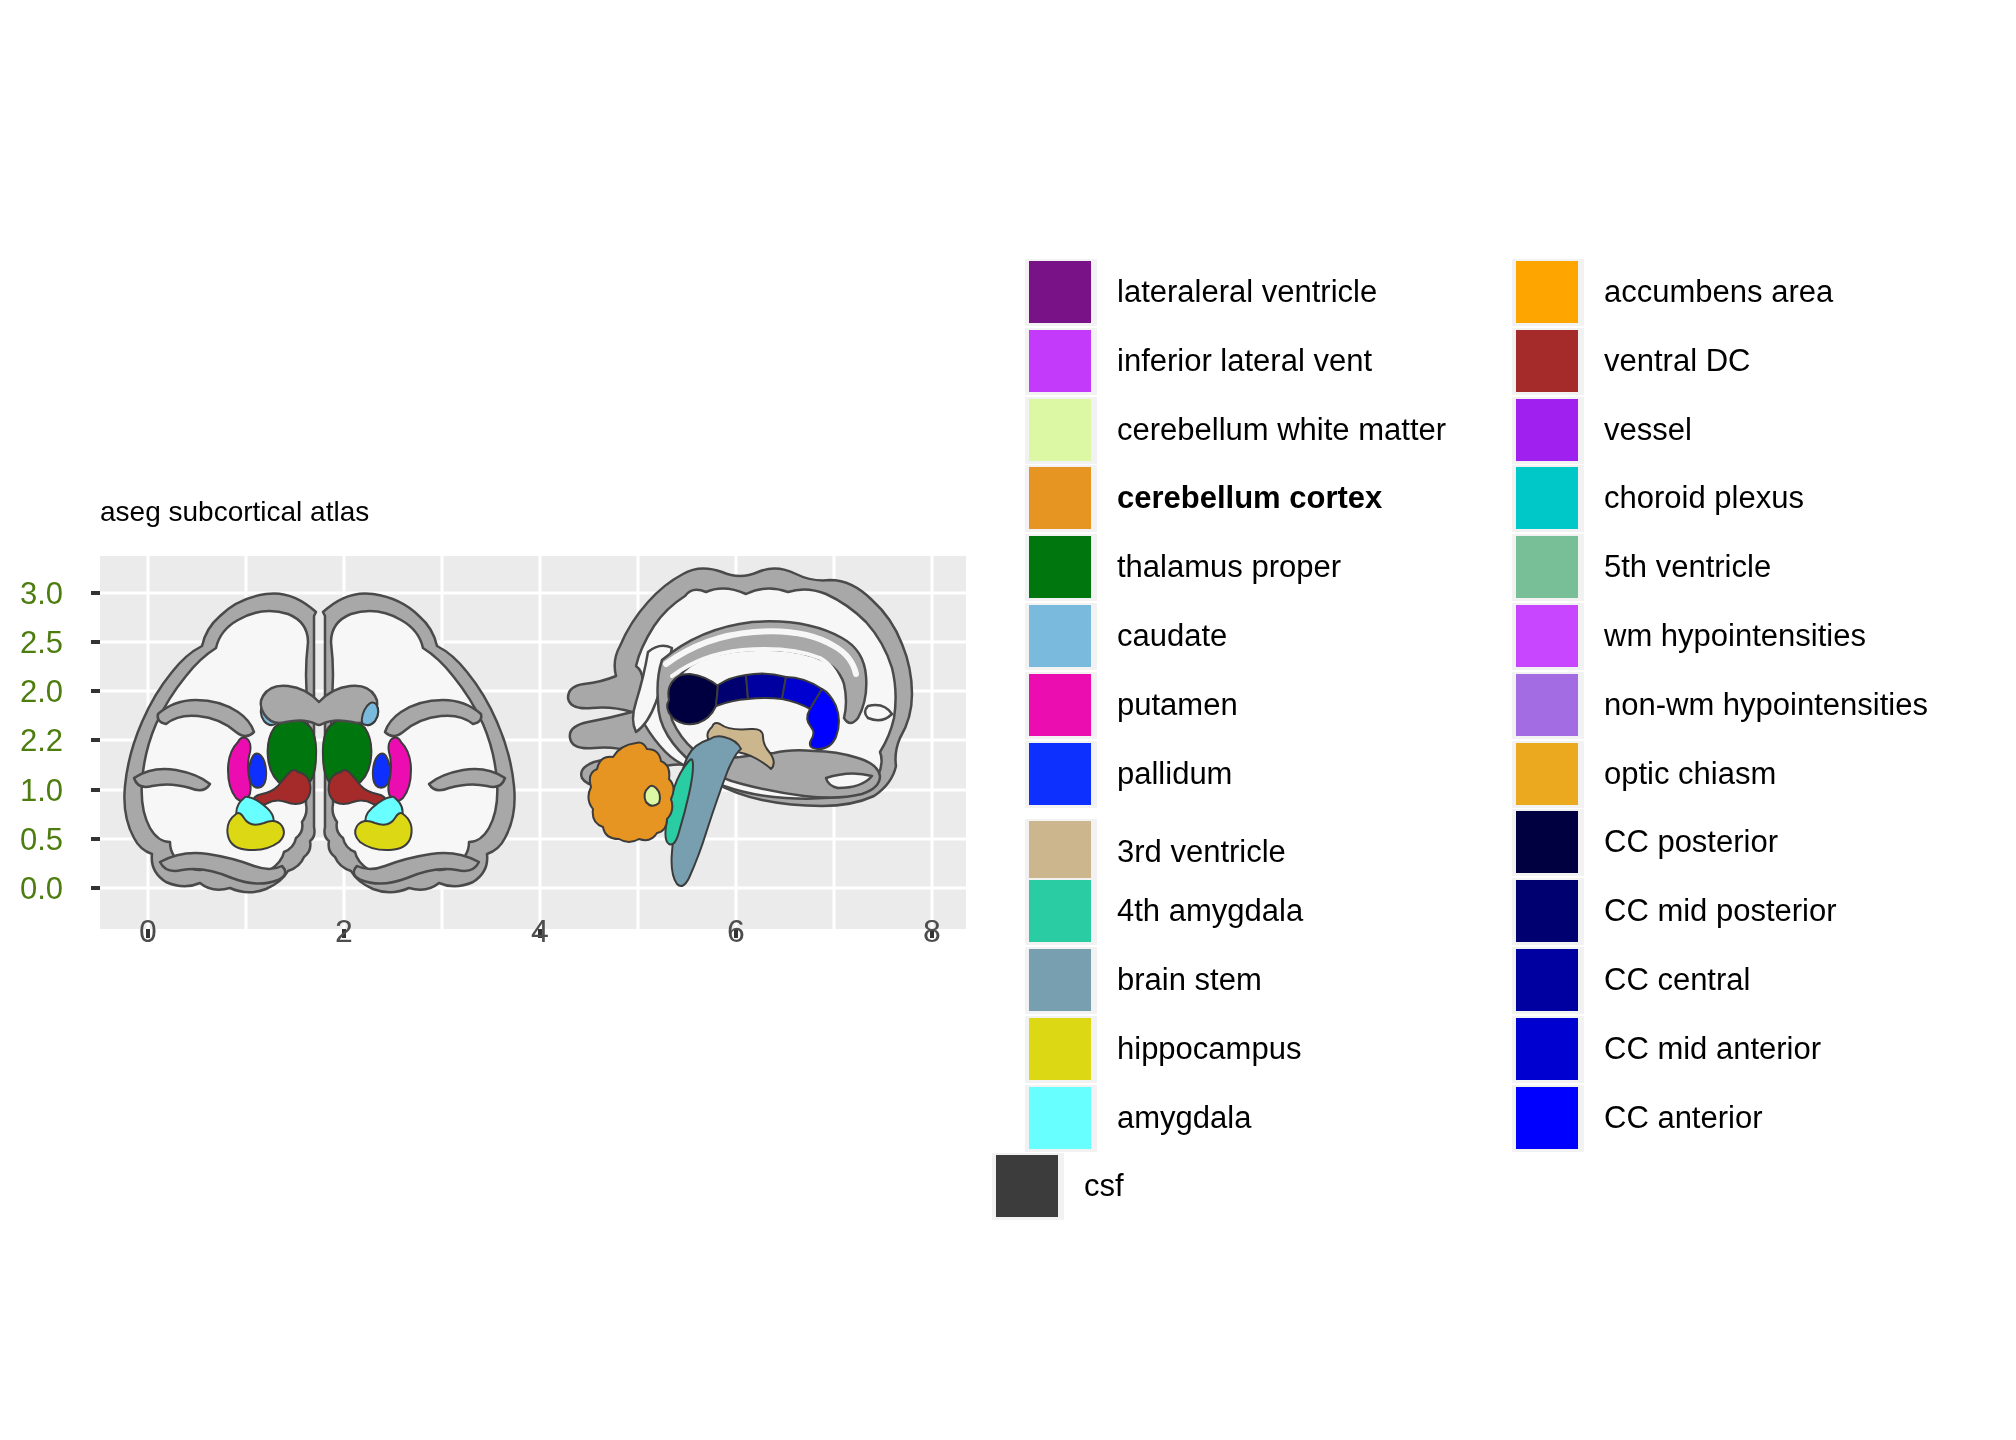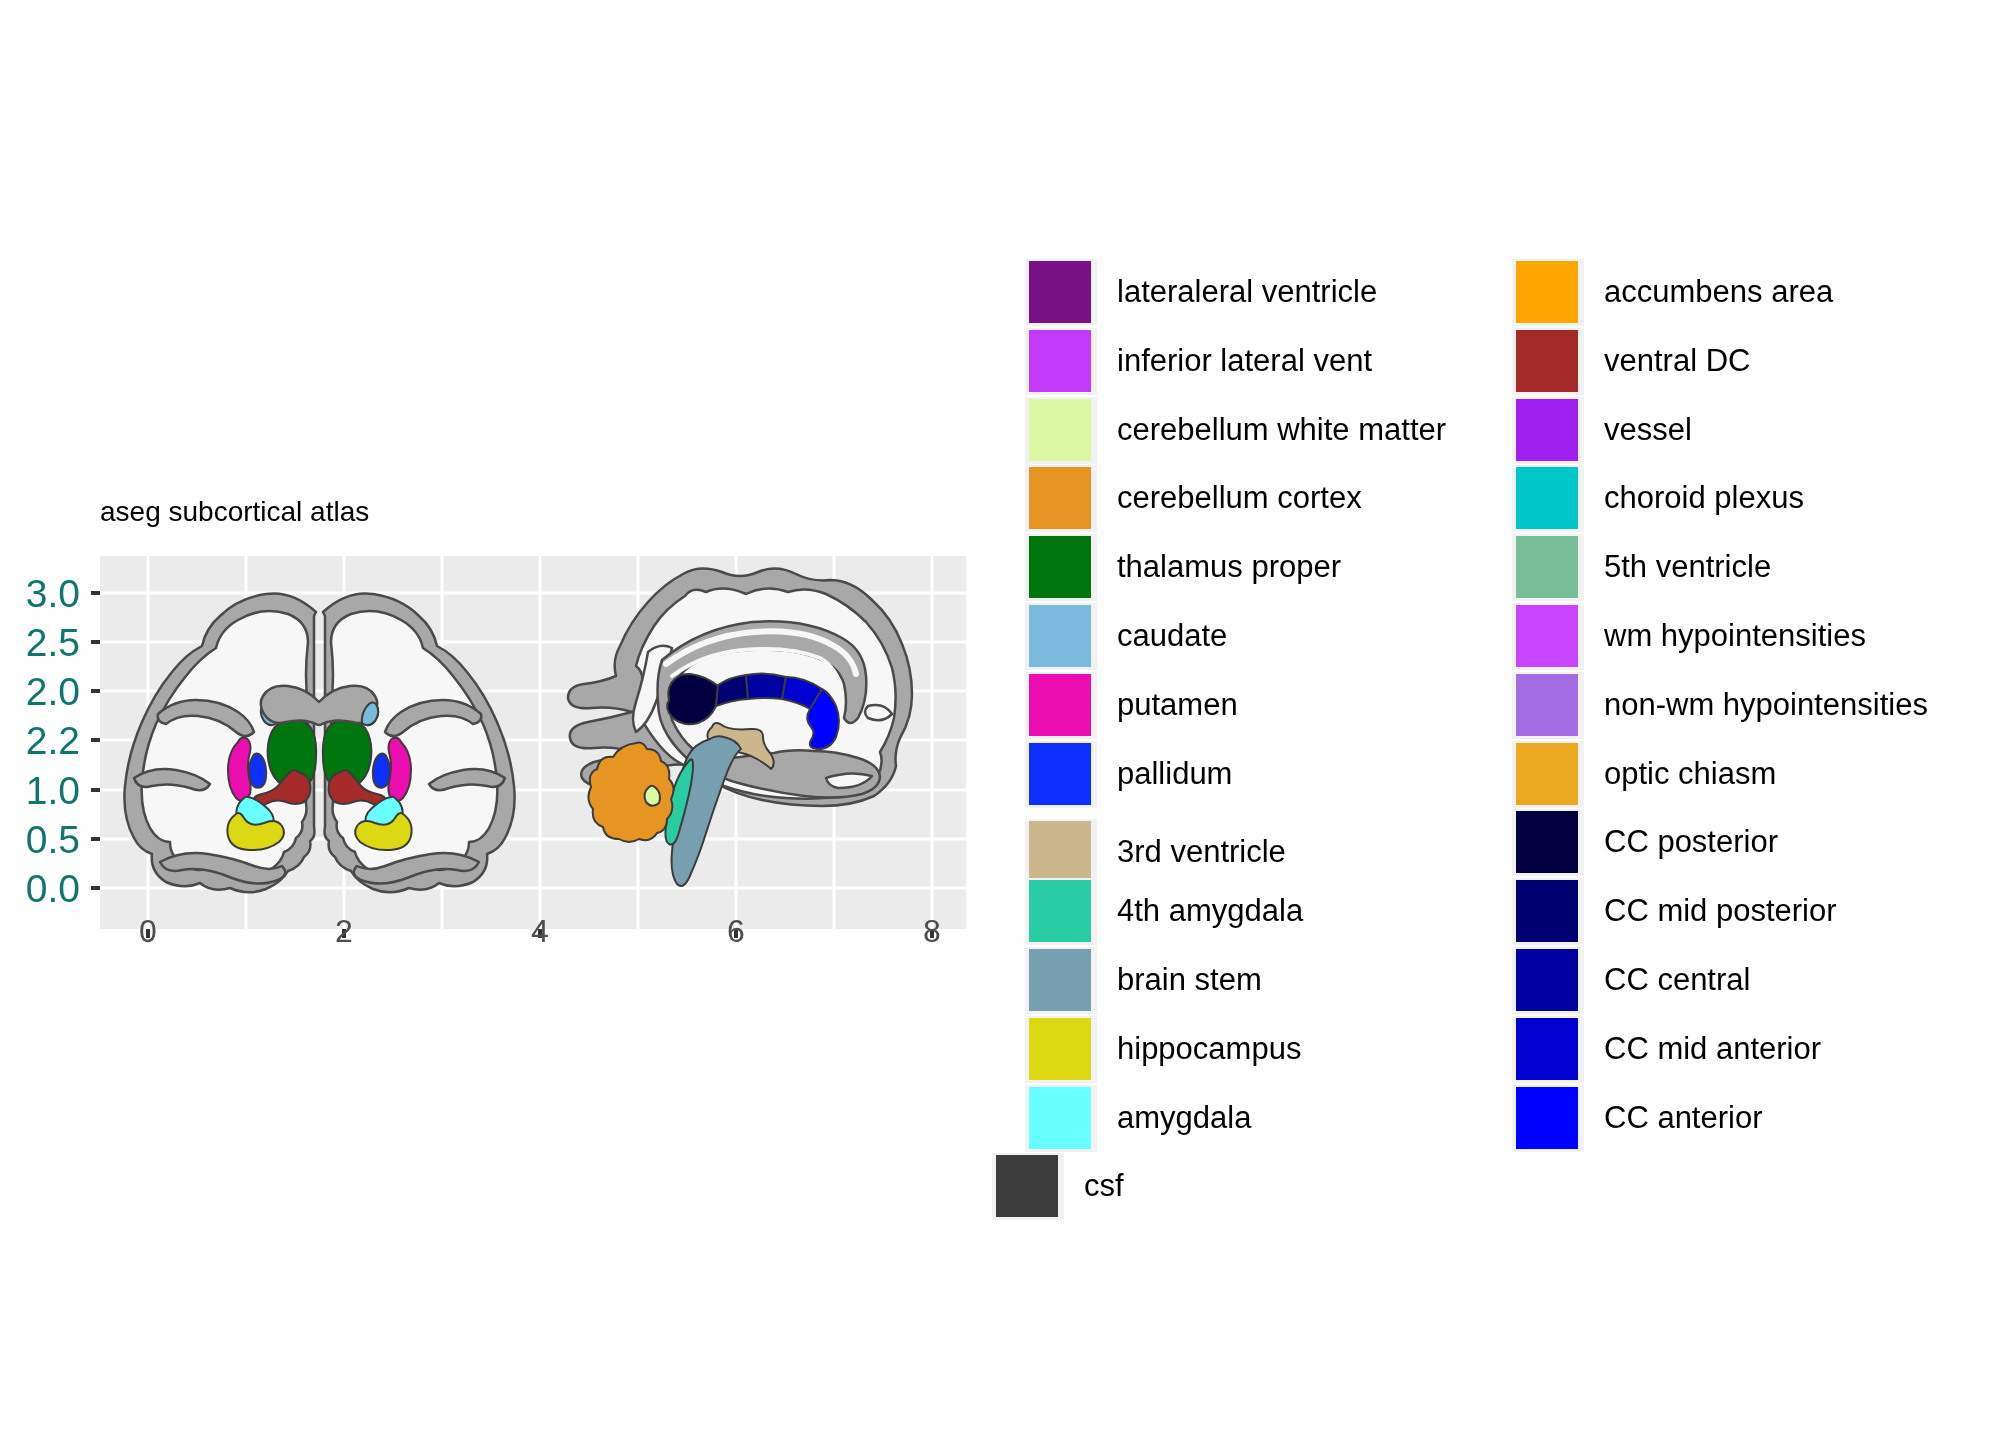--- a/index.html
+++ b/index.html
@@ -8,22 +8,22 @@
   #plot-title{position:absolute;left:100px;top:496px;font-size:28px;color:#000000;
               letter-spacing:0px;white-space:nowrap;}
   #panel{position:absolute;left:100px;top:556px;width:866px;height:373px;background:#EBEBEB;}
   #panel svg{position:absolute;left:0;top:0;}
   .gridline{stroke:#FFFFFF;stroke-width:3;fill:none;}
   .tick{position:absolute;background:#333333;}
   .x-tick{width:4px;height:9px;top:929px;}
   .y-tick{width:9px;height:4px;left:91px;}
   .x-label{position:absolute;top:913px;width:60px;text-align:center;
            font-size:32px;color:#4D4D4D;}
-  .y-label{position:absolute;width:62px;left:18px;text-align:right;
-           font-size:39px;color:#0f766e;line-height:31px;}
+  .y-label{position:absolute;width:62px;left:1px;text-align:right;
+           font-size:31px;color:#4d7c0f;line-height:31px;}
   .legend-row{position:absolute;height:67px;}
   .legend-key{position:absolute;left:0;top:0;width:72px;height:67px;background:#F2F2F2;}
   .legend-swatch{position:absolute;left:4px;top:2px;width:62px;height:62px;}
   .legend-label{position:absolute;left:92px;top:50%;transform:translateY(-52%);
                 font-size:31px;color:#000000;white-space:nowrap;}
   .cortex{stroke:#4A4A4A;stroke-width:2.5;stroke-linejoin:round;}
   .struct{stroke:#3C3C3C;stroke-width:2;stroke-linejoin:round;}
   .sulcus{fill:none;stroke-linecap:round;}
 </style>
 </head>
@@ -140,21 +140,21 @@
         <div class="legend-swatch" style="background: rgb(196, 58, 250);"></div>
       </div>
       <div class="legend-label">inferior lateral vent</div>
     </div>
       <div class="legend-row" style="left: 1025px; top: 397px; width: 560px;">
       <div class="legend-key">
         <div class="legend-swatch" style="background: rgb(220, 248, 164);"></div>
       </div>
       <div class="legend-label">cerebellum white matter</div>
     </div>
-      <div class="legend-row" style="left: 1025px; top: 465px; width: 560px;">
+      <div class="legend-row" style="left: 1025px; top: 465px; width: 560px; font-weight: bold;">
       <div class="legend-key">
         <div class="legend-swatch" style="background: rgb(230, 148, 34);"></div>
       </div>
       <div class="legend-label">cerebellum cortex</div>
     </div>
       <div class="legend-row" style="left: 1025px; top: 534px; width: 560px;">
       <div class="legend-key">
         <div class="legend-swatch" style="background: rgb(0, 118, 14);"></div>
       </div>
       <div class="legend-label">thalamus proper</div>

